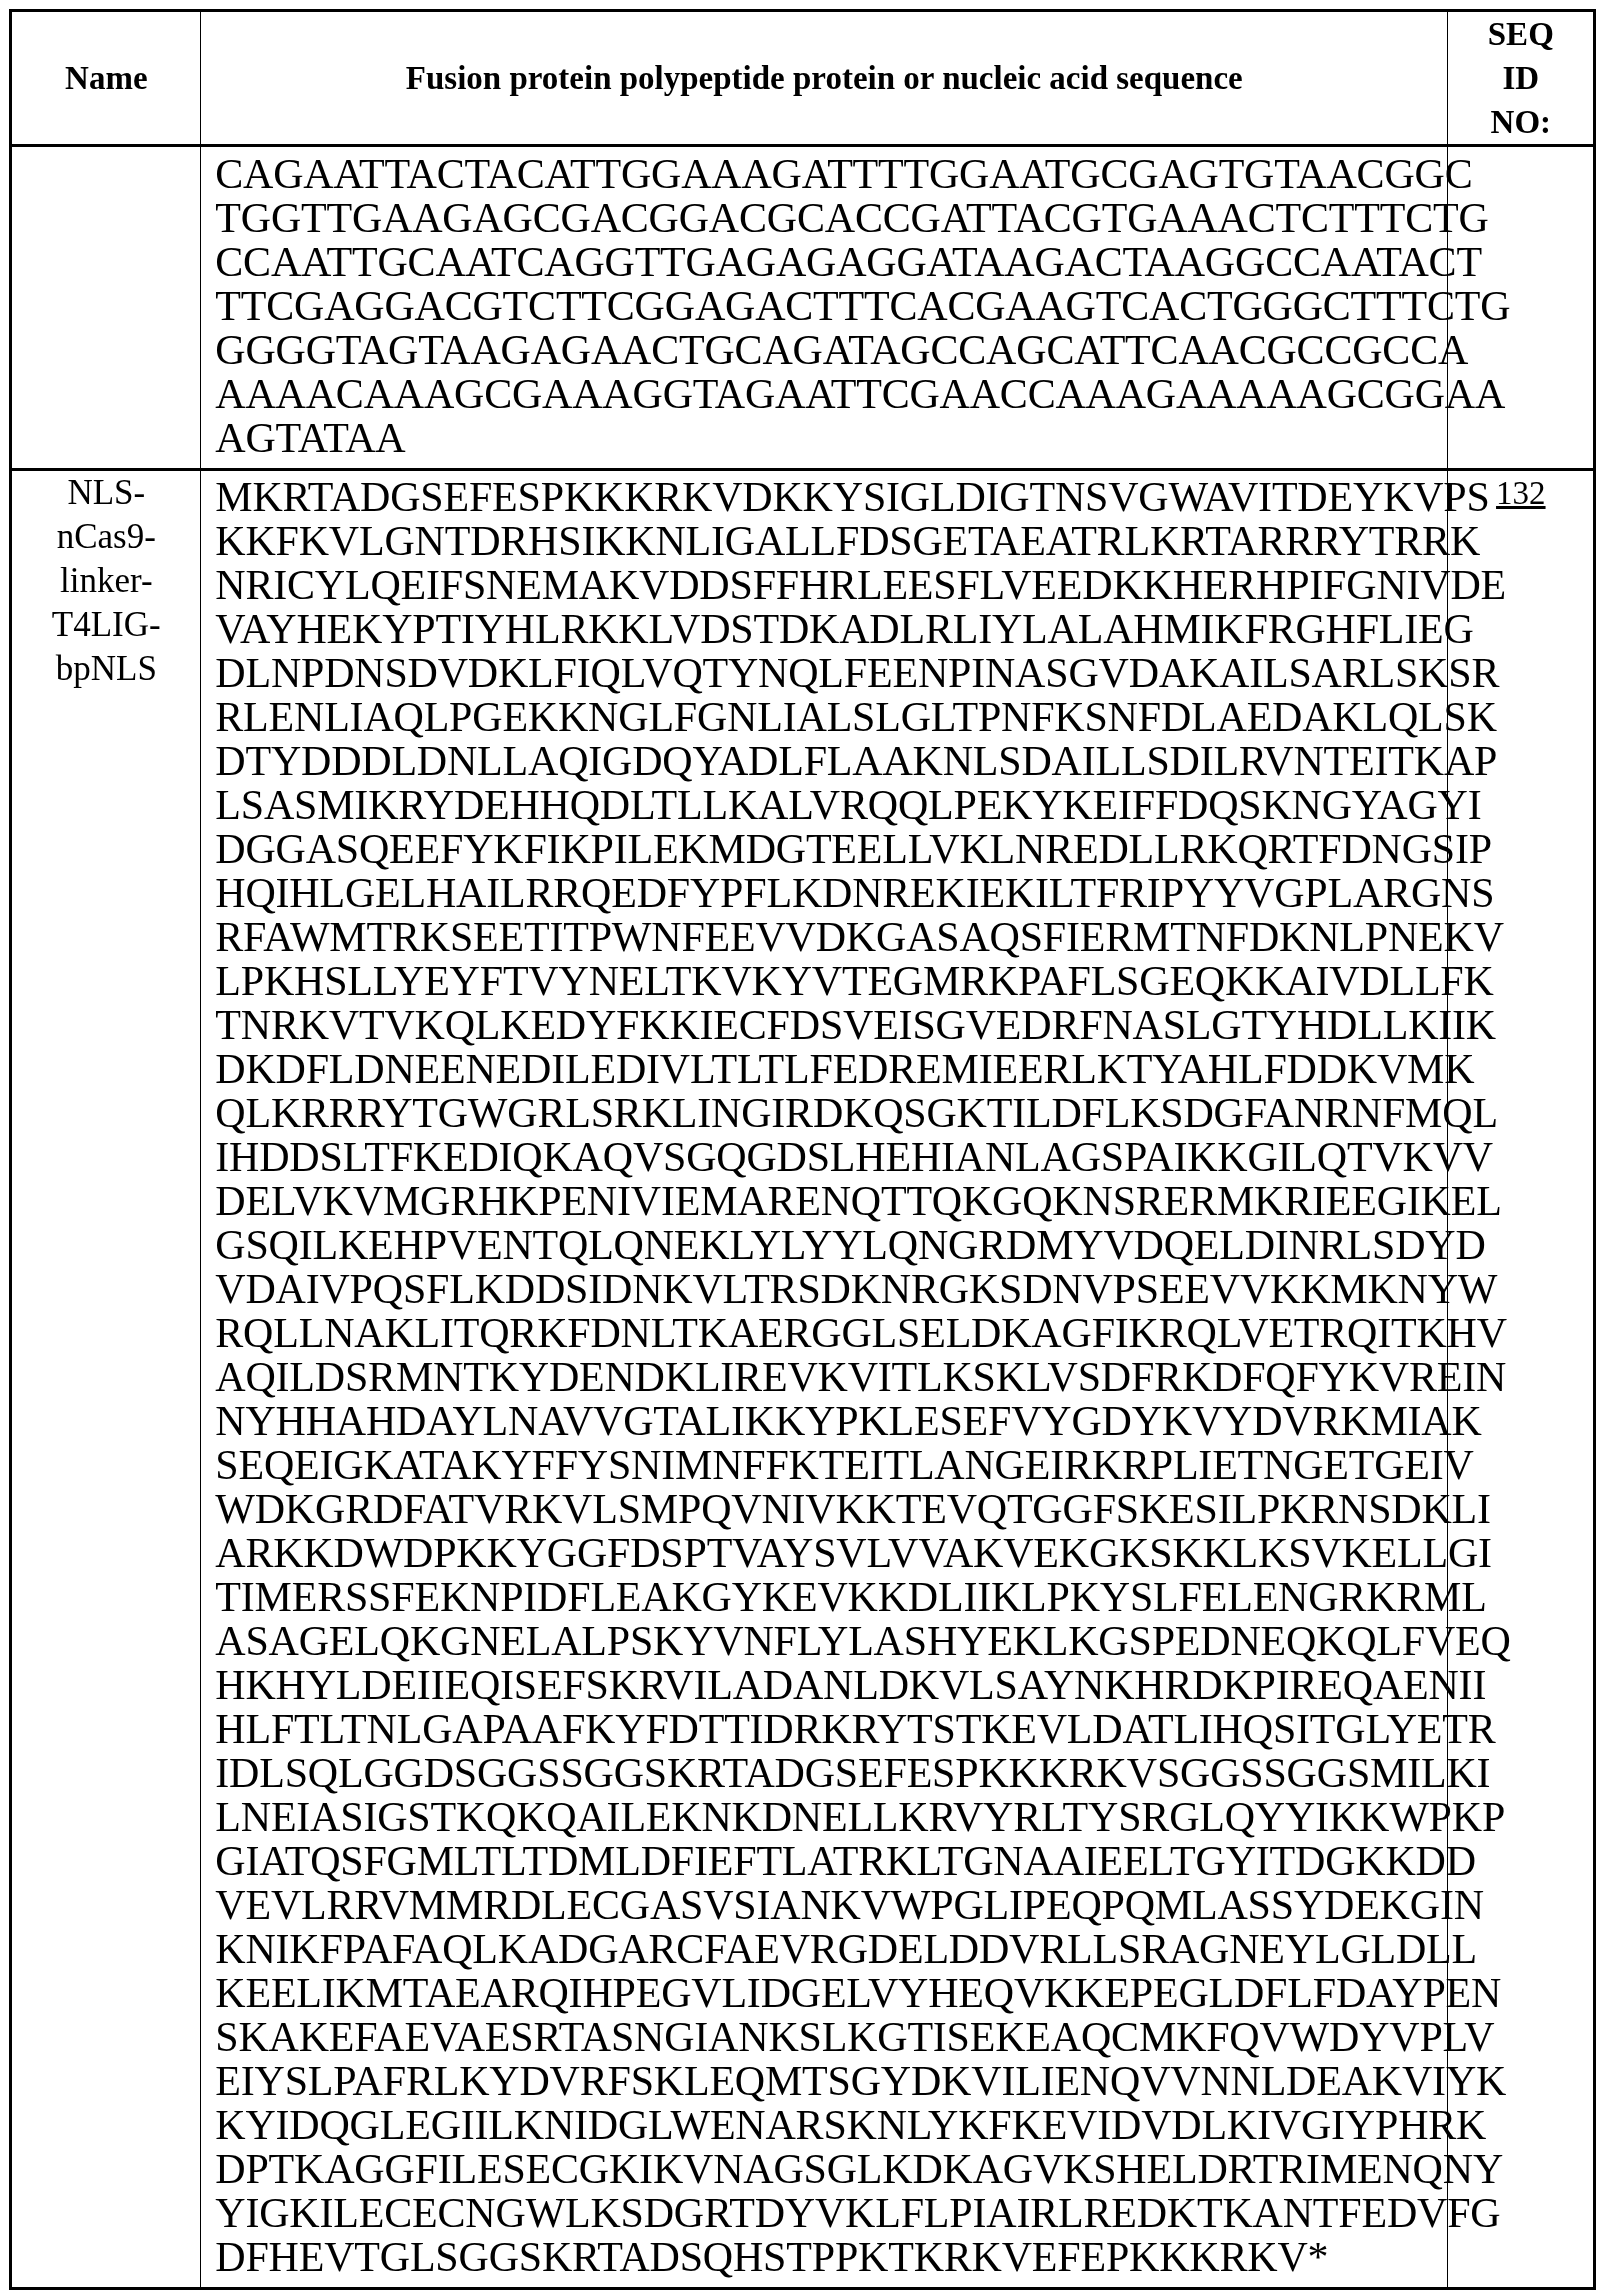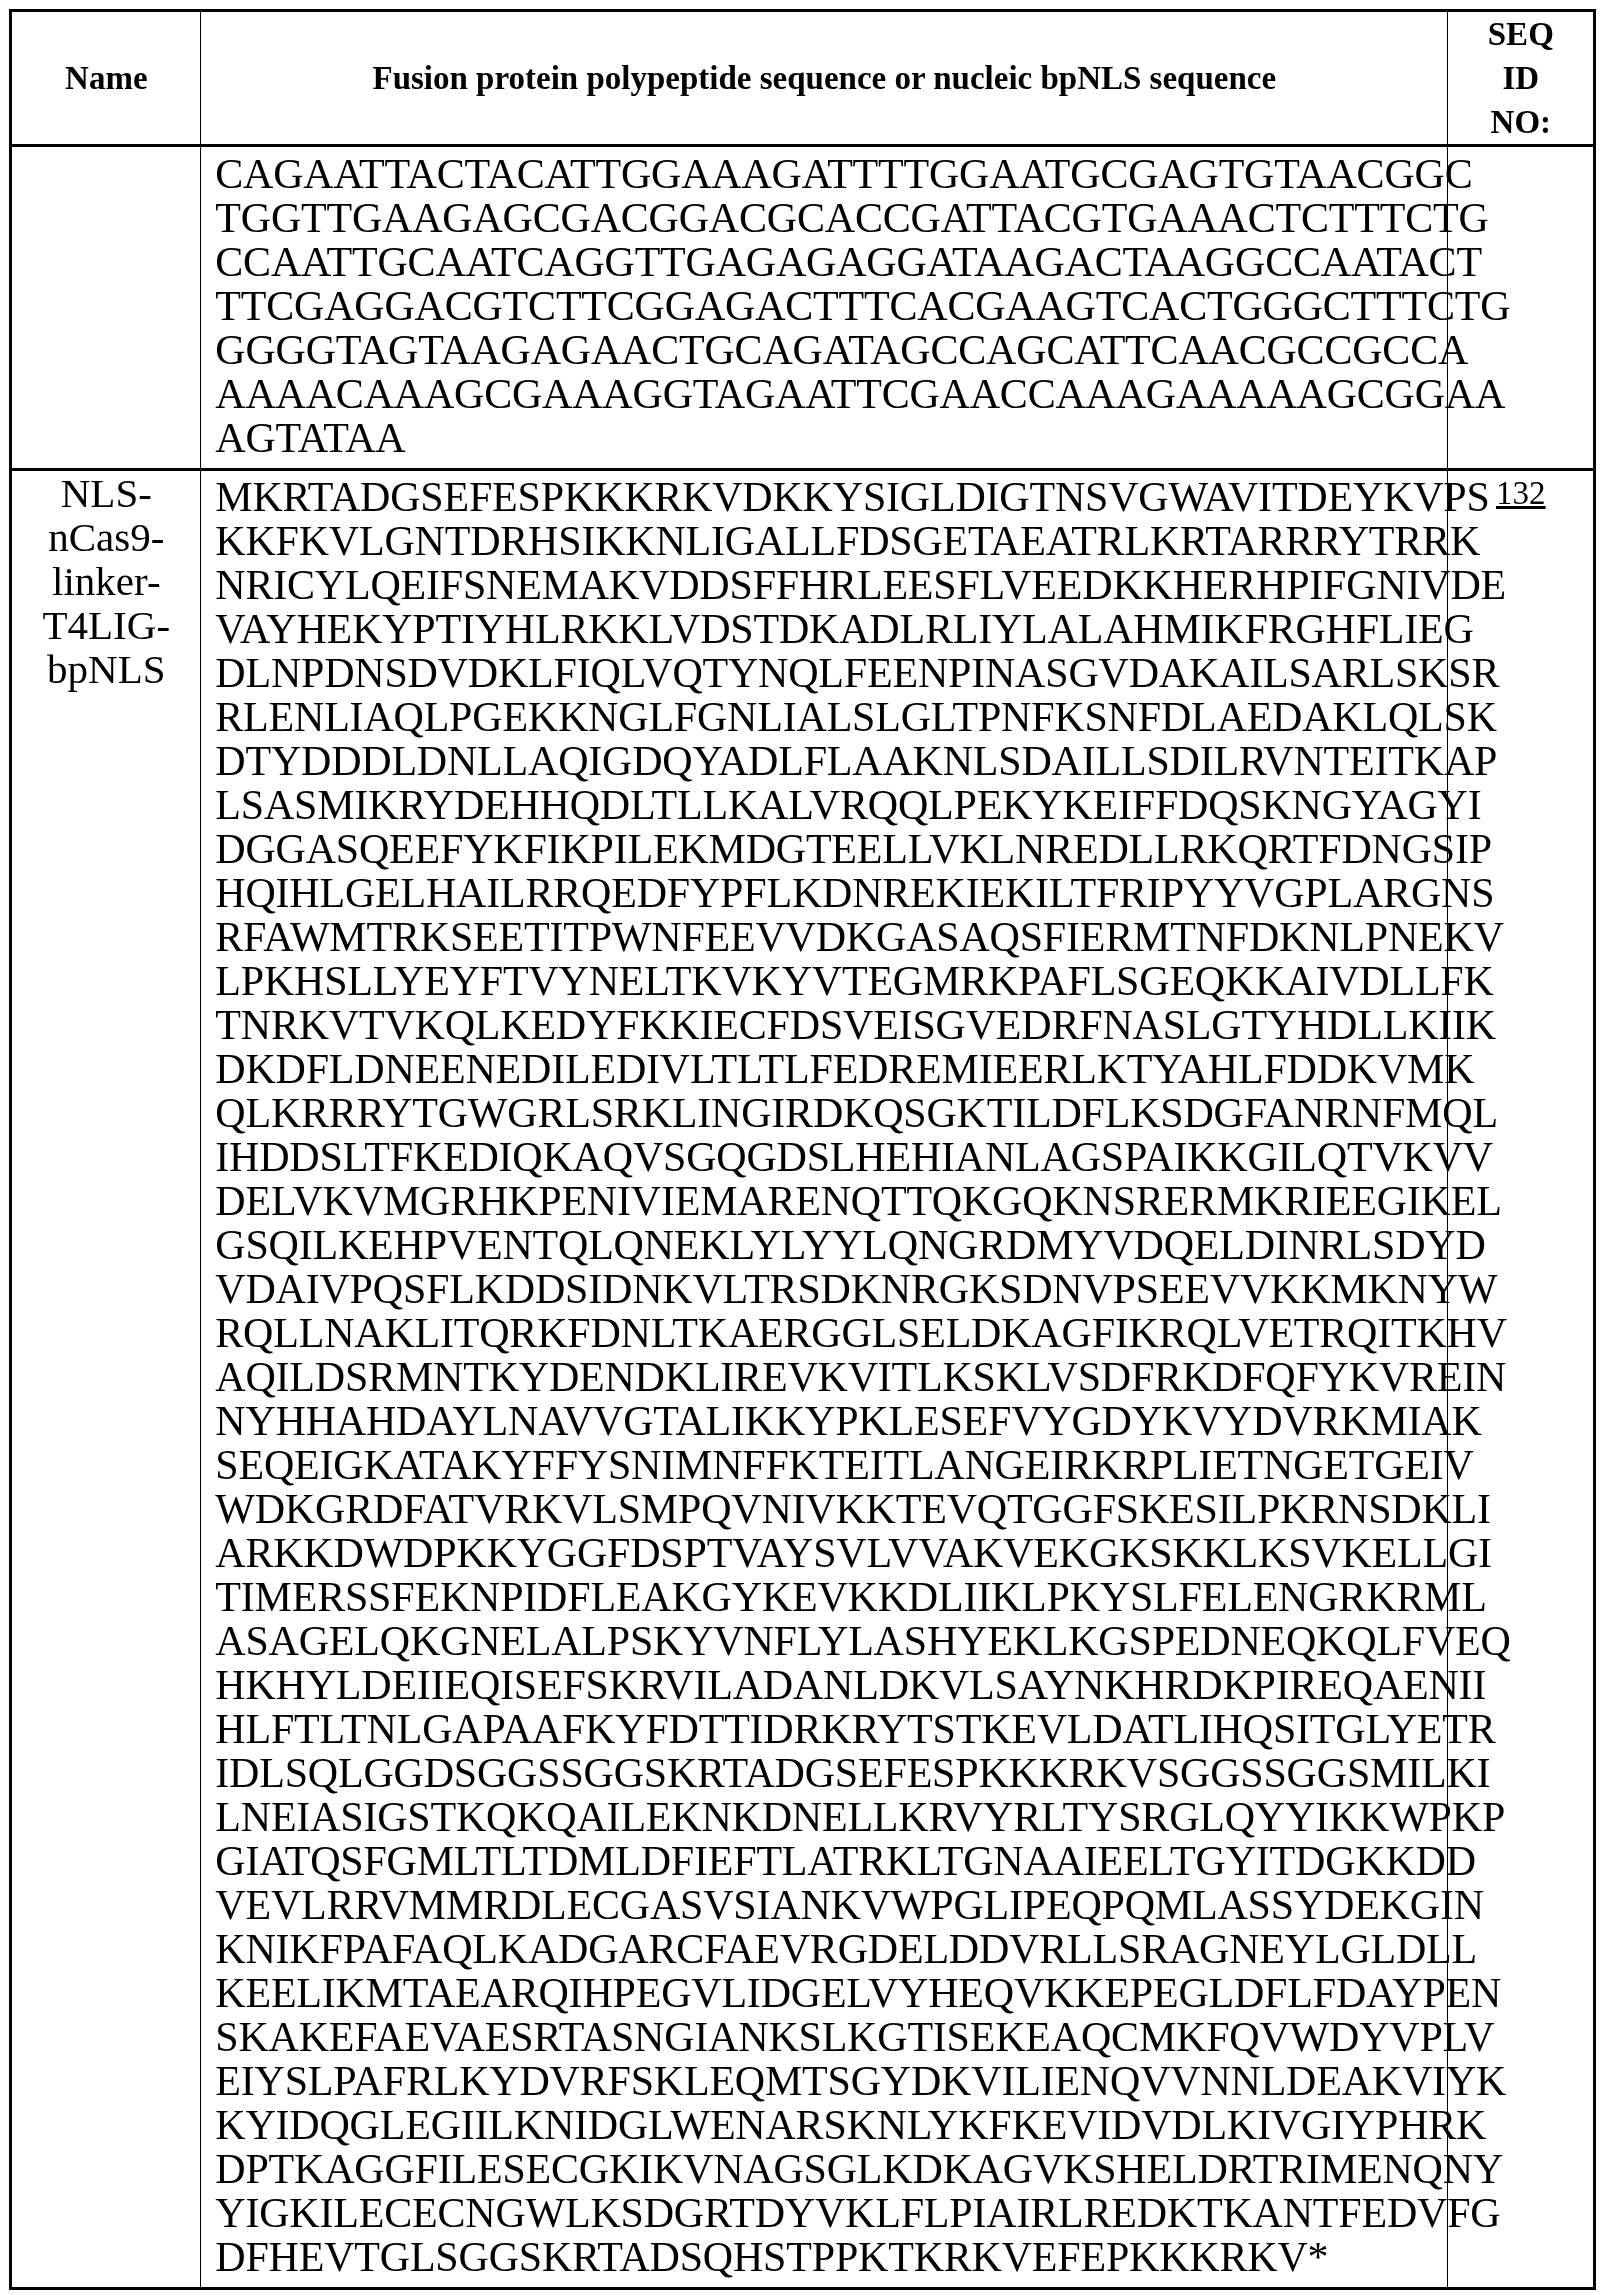--- a/index.html
+++ b/index.html
@@ -44,21 +44,21 @@
   .seq-table td:last-child { border-right-width: 3.9px; }
   .seq-table tr.row-cont td { border-bottom-width: 3.9px; }
   .seq-table tr.row-last td { border-bottom-width: 3.9px; }
 
   .col-name { width: 190px; }
   .col-seq { width: 1247px; }
   .col-id { width: 147px; }
 
   .cell-name {
     text-align: center;
-    font-size: 41px;
+    font-size: 35px;
     line-height: 44px;
     padding-top: 4.7px;
     margin-top: 40px;
   }
   .cell-seq {
     font-size: 42px;
     line-height: 44px;
     padding: 4.7px 0 7.8px 14px !important;
     letter-spacing: -0.2px;
   }
@@ -81,21 +81,21 @@
 
 <table class="seq-table">
   <colgroup>
     <col class="col-name">
     <col class="col-seq">
     <col class="col-id">
   </colgroup>
   <tbody>
       <tr class="header-row">
     <th>Name</th>
-    <th>Fusion protein polypeptide sequence or nucleic bpNLS sequence</th>
+    <th>Fusion protein polypeptide protein or nucleic acid sequence</th>
     <th>
       <span class="hdr-line">SEQ</span>
       <span class="hdr-line">ID</span>
       <span class="hdr-line">NO:</span>
     </th>
   </tr>
 
   <tr class="row-cont">
     <td class="cell-name" id="row0-name"></td>
     <td class="cell-seq" id="row0-seq">

